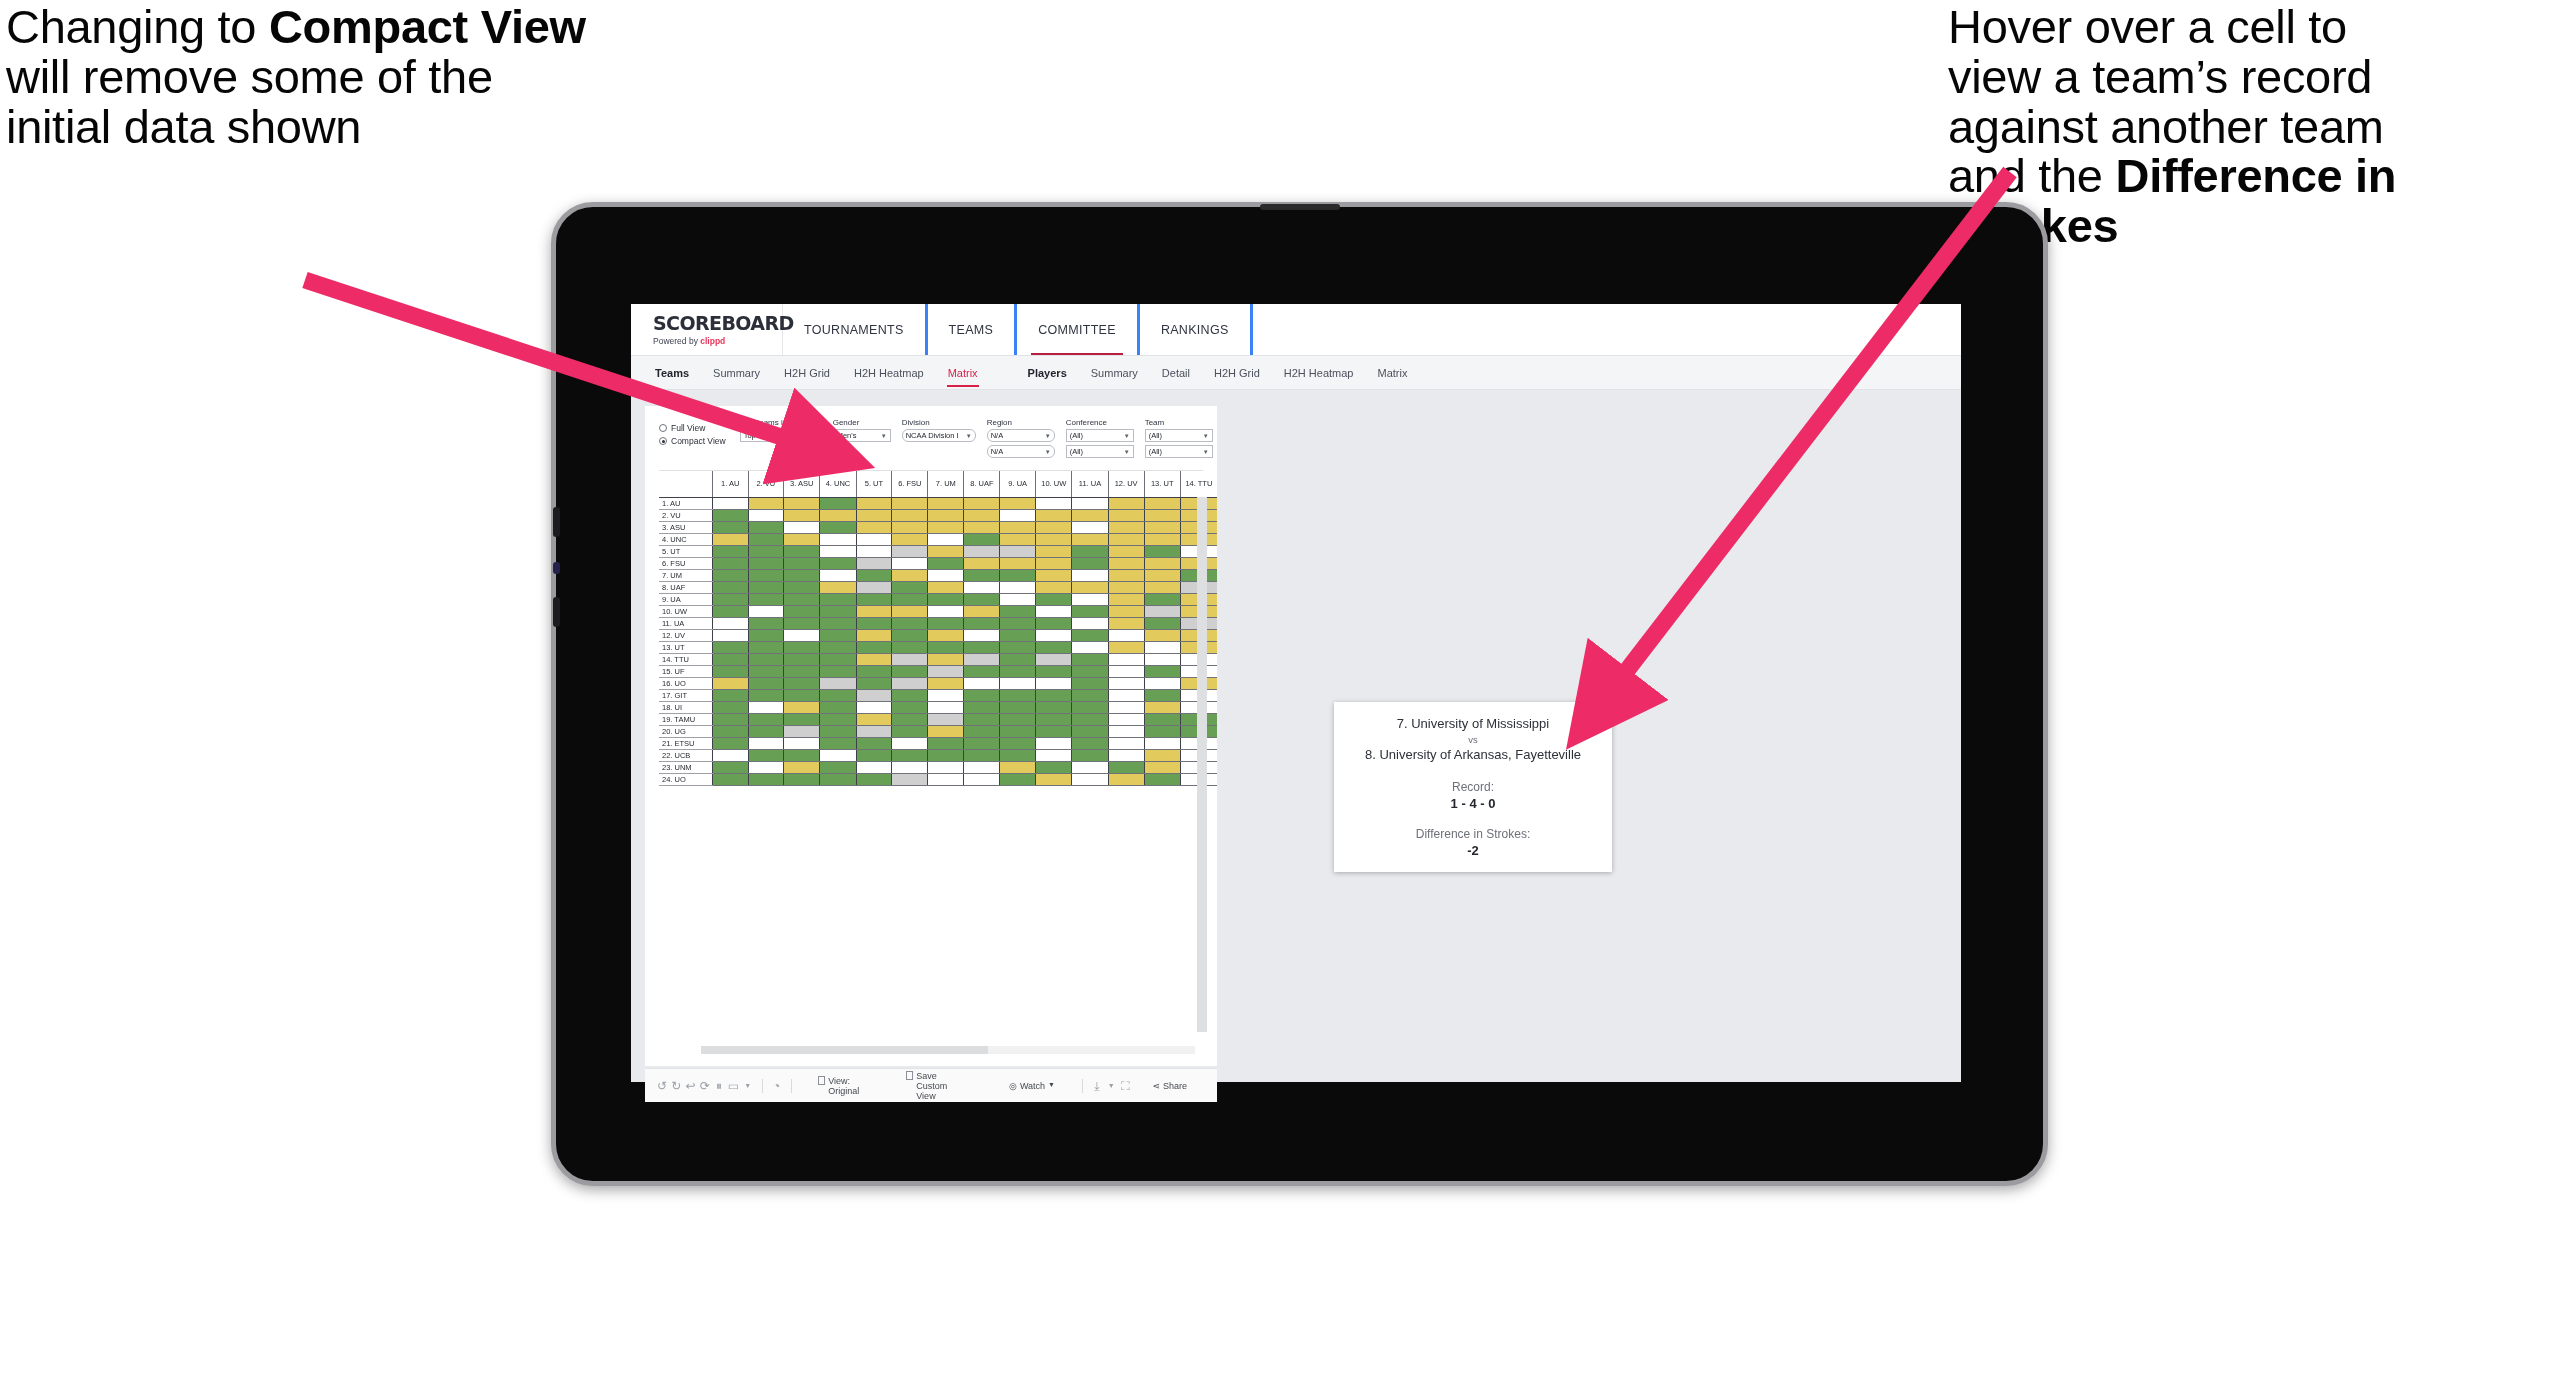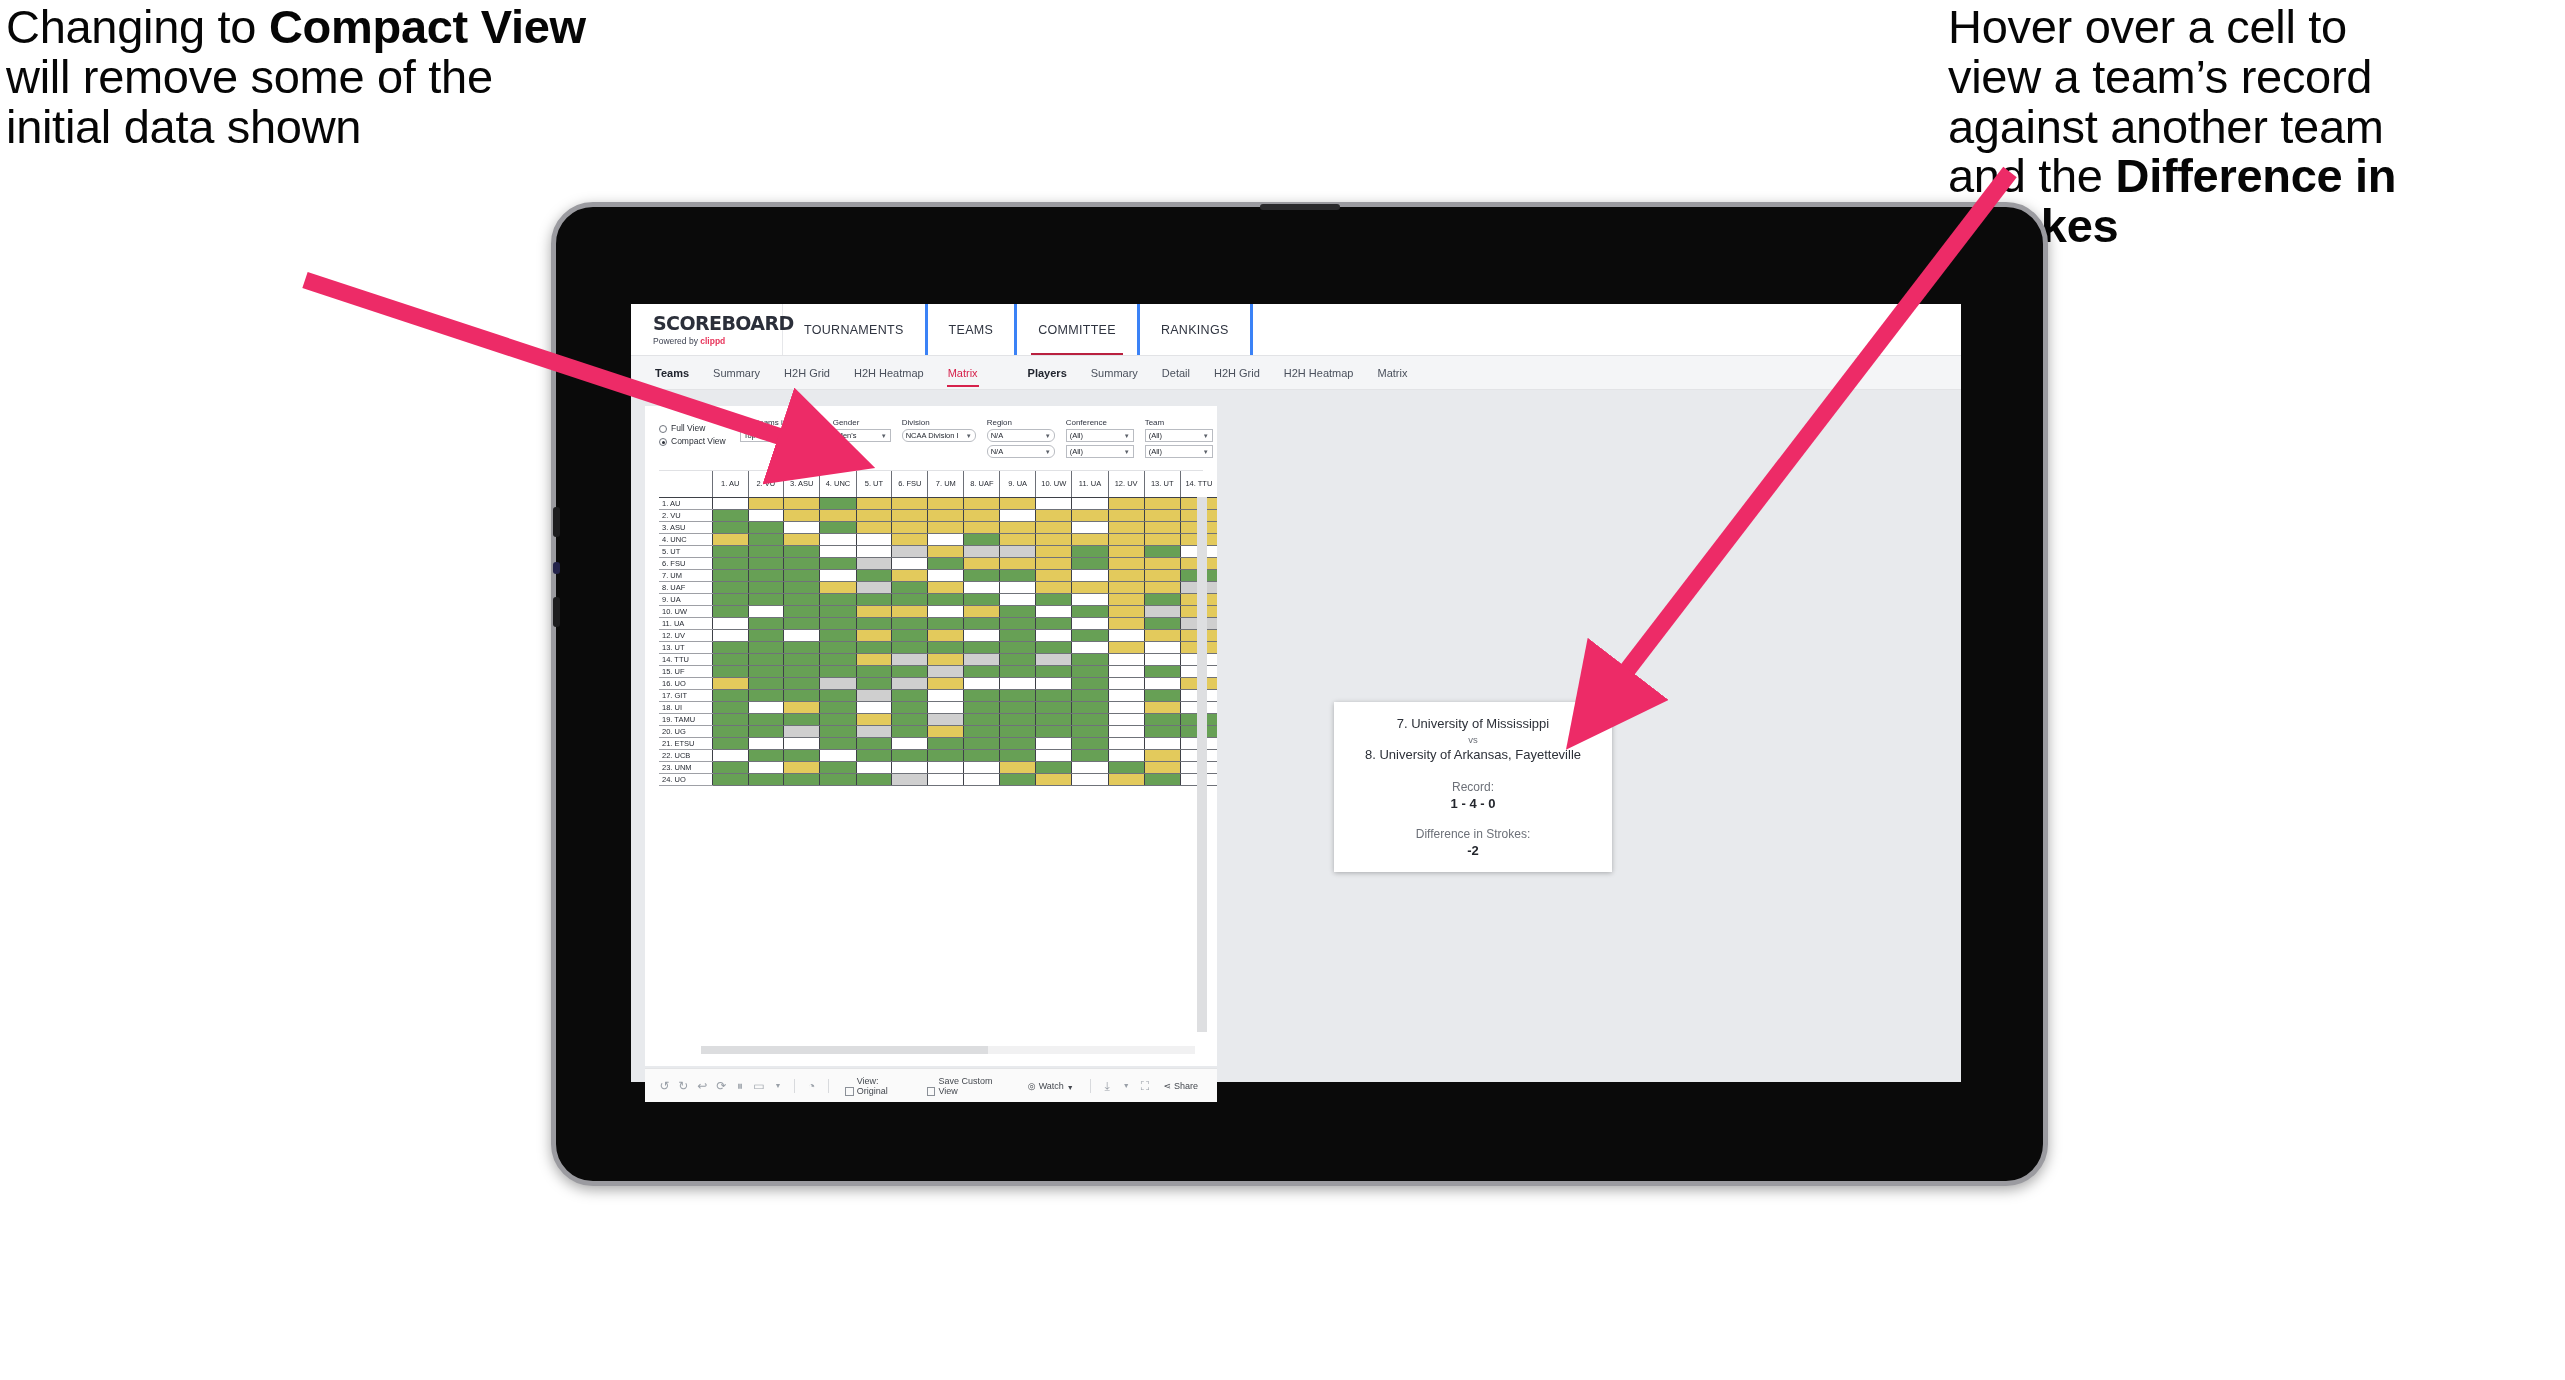--- a/index.html
+++ b/index.html
@@ -117,21 +117,21 @@
     font-size: 7.5px; color: #22262e; display: flex; align-items: center;
     justify-content: space-between; padding: 0 3px; margin-bottom: 3px;
     cursor: pointer; white-space: nowrap; overflow: hidden;
   }
   .fselect .caret { font-size: 6px; color: #5b6069; margin-left: 4px; }
   .w-top50 { width: 82px; } .w-gender { width: 58px; }
   .w-div   { width: 74px; border-radius: 6px; } .w-region { width: 68px; border-radius: 6px; }
   .w-conf  { width: 68px; } .w-team   { width: 68px; }
 
   .radios { margin-right: 14px; padding-top: 5px; }
-  .radio-row { display: flex; align-items: flex-end; margin-bottom: 3px; cursor: pointer; }
+  .radio-row { display: flex; align-items: center; margin-bottom: 3px; cursor: pointer; }
   .rdot {
     width: 8px; height: 8px; border-radius: 50%; border: 1px solid #70757e;
     background: #fff; margin-right: 4px; position: relative; flex: 0 0 auto;
   }
   .rdot.on::after {
     content:""; position:absolute; left:1.5px; top:1.5px;
     width:3px; height:3px; border-radius:50%; background:#2a2e36;
   }
   .rlabel { font-size: 8.5px; color: #2a2e36; white-space: nowrap; }
 
@@ -184,21 +184,21 @@
   
   .toolbar {
     position: absolute; left: 645px; top: 1068px;
     width: 572px; height: 34px; background: #fafafa;
     border-top: 1px solid #e3e4e6;
     display: flex; align-items: center; padding: 0 10px;
     font-size: 9px; color: #5a5f68;
   }
   .tb-ico { width: 20px; text-align: center; font-size: 12px; color: #9aa0a8; cursor: pointer; }
   .tb-sep { width: 1px; height: 14px; background: #d8dadd; margin: 0 7px; }
-  .tb-item { display: flex; align-items: flex-end; gap: 3px; margin: 0 9px; cursor: pointer; color: #44484f; }
+  .tb-item { display: flex; align-items: flex-start; gap: 3px; margin: 0 20px; cursor: pointer; color: #44484f; }
   .tb-grow { flex: 1; }
   .sq { display:inline-block; width:9px; height:9px; border:1px solid #8b9098; }
 </style>
 </head>
 <body>
 
 <div class="annotation" id="anno-left">
   <span>Changing to </span><b>Compact View</b><span> will remove some of the initial data shown</span>
 </div>
 

